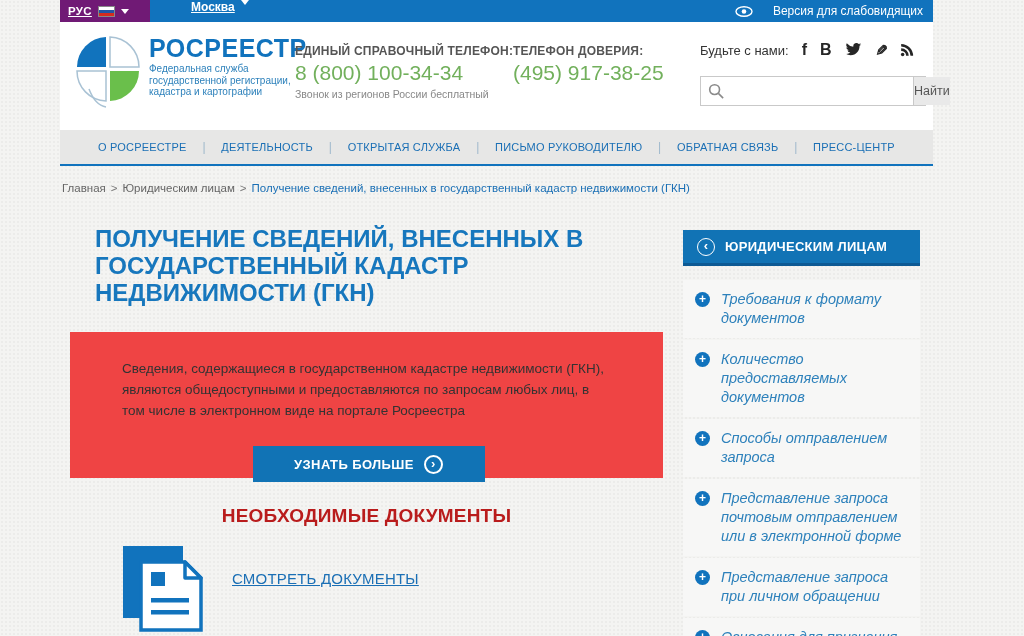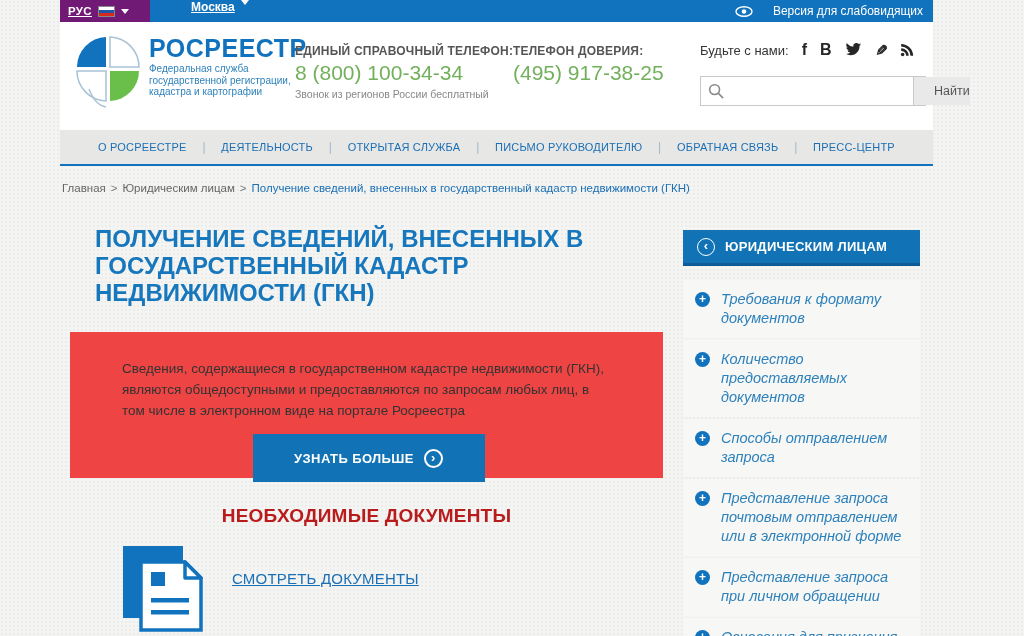--- a/index.html
+++ b/index.html
@@ -35,38 +35,38 @@
   .phone .plabel { font-size:12px; font-weight:bold; color:#555; letter-spacing:.2px; }
   .phone .pnum { font-size:21px; color:#72b05c; margin-top:3px; }
   .phone .pnote { font-size:10.5px; color:#888; margin-top:3px; }
   .social { position:absolute; left:640px; top:20px; display:flex; align-items:center; gap:13px; }
   .social-label { font-size:13px; color:#333; }
   .sicon { color:#262626; font-weight:bold; font-size:15px; cursor:pointer; line-height:16px; display:flex; align-items:center; }
   .sicon svg { display:block; }
   .searchbar { position:absolute; left:640px; top:54px; width:226px; height:30px; border:1px solid #c9c9c9; background:#fff; display:flex; }
   .searchbar input { flex:1; border:0; outline:none; padding:0 6px 0 30px; font-size:13px; font-family:"Liberation Sans",sans-serif; background:transparent; }
   .mag { position:absolute; left:7px; top:6px; }
-  .search-btn { width:66px; background:#e9e9e9; border:0; border-left:1px solid #c9c9c9; color:#555; font-size:12.5px; cursor:pointer; font-family:"Liberation Sans",sans-serif;padding-left:20px; }
+  .search-btn { width:66px; background:#e9e9e9; border:0; border-left:1px solid #c9c9c9; color:#555; font-size:12.5px; cursor:pointer; font-family:"Liberation Sans",sans-serif; }
 
   
   .navbar { position:absolute; left:0; top:130px; width:873px; height:36px; background:#e7e7e6; border-bottom:2px solid #1173bd; display:flex; align-items:center; justify-content:space-between; padding:8px 38px; }
   .nav-item { color:#1a6fb5; font-size:11px; letter-spacing:.2px; cursor:pointer; white-space:nowrap; }
   .nav-sep { color:#9fb8cc; font-size:12px; }
 
   
   .breadcrumb { position:absolute; left:2px; top:182px; font-size:11.5px; color:#666; white-space:nowrap; }
   .breadcrumb .sep { margin:0 5px; color:#777; }
   .bc-link { color:#666; cursor:pointer; }
   .bc-current { color:#1a6fb5; }
 
   
   .page-title { position:absolute; left:35px; top:225px; width:585px; color:#1777bd; font-weight:bold; font-size:24px; line-height:27px; }
   .intro-box { position:absolute; left:10px; top:332px; width:593px; height:146px; background:#ef4444; padding:26px 48px 0 52px; }
   .intro-text { font-size:13.5px; color:#333; line-height:21px; }
-  .more-btn { margin:13px auto 0; width:232px; height:48px; background:#1173b5; border:0; color:#fff; font-size:13px; font-weight:bold; letter-spacing:.4px; display:flex; align-items:center; justify-content:center; gap:10px; cursor:pointer; font-family:"Liberation Sans",sans-serif; }
+  .more-btn { margin:25px auto 0; width:232px; height:36px; background:#1173b5; border:0; color:#fff; font-size:13px; font-weight:bold; letter-spacing:.4px; display:flex; align-items:center; justify-content:center; gap:10px; cursor:pointer; font-family:"Liberation Sans",sans-serif; }
   .circle-arrow { width:19px; height:19px; border:2px solid #fff; border-radius:50%; display:flex; align-items:center; justify-content:center; font-size:13px; font-weight:bold; line-height:1; padding-bottom:1px; }
   .docs-heading { position:absolute; left:10px; top:505px; width:593px; text-align:center; color:#b91c1c; font-weight:bold; font-size:19px; letter-spacing:.2px; }
   .doc-icon { position:absolute; left:55px; top:542px; }
   .docs-link { position:absolute; left:172px; top:558px; font-size:15px; color:#1a6fb5; text-decoration:underline; letter-spacing:.2px; cursor:pointer;margin-top:12px; }
 
   
   .sidebar { position:absolute; left:623px; top:230px; width:237px; }
   .sb-header { height:36px; background:#1173b5; border-bottom:3px solid #0d5a94; color:#fff; display:flex; align-items:center; gap:10px; padding:0 14px; font-size:13px; font-weight:bold; letter-spacing:.3px; cursor:pointer; }
   .chev-circle { width:18px; height:18px; min-width:18px; border:1.5px solid #fff; border-radius:50%; display:flex; align-items:center; justify-content:center; font-size:13px; font-weight:bold; padding-bottom:2px; }
   .sb-list { margin-top:14px; }

